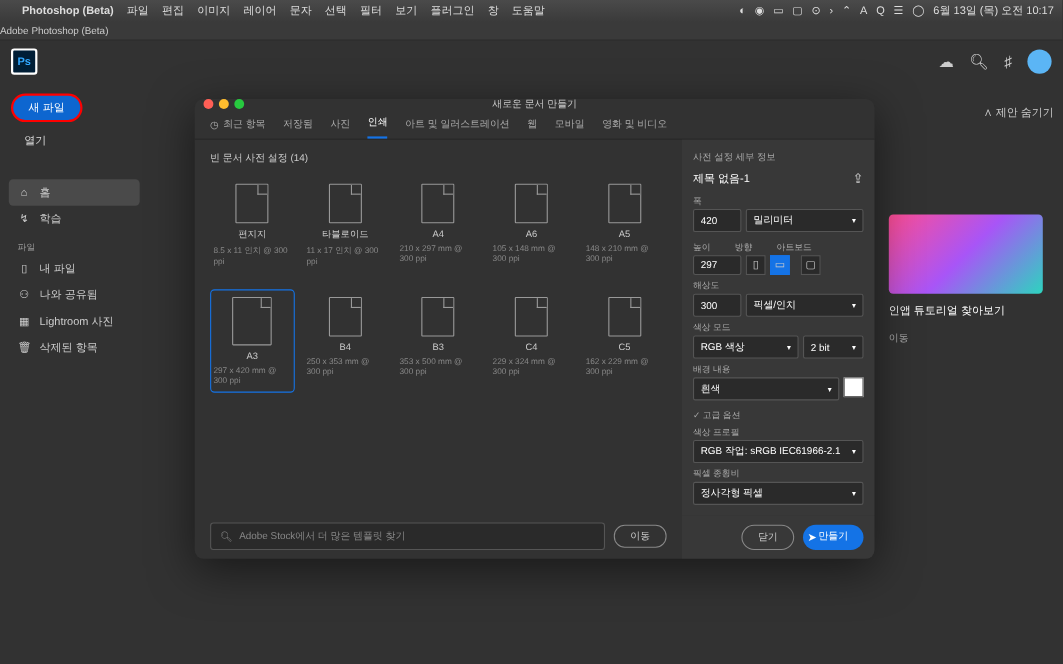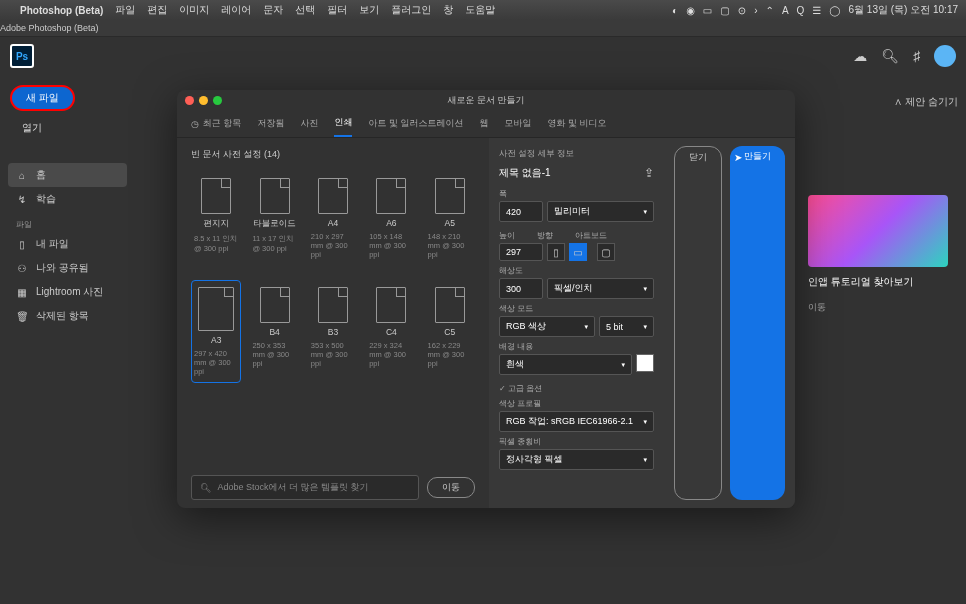--- a/index.html
+++ b/index.html
@@ -261,21 +261,21 @@
           </div>
       </div>
       <div class="modal-footer-left">
         <div class="stock-search">
           <span>🔍︎</span>
           <span>Adobe Stock에서 더 많은 템플릿 찾기</span>
         </div>
         <div class="go-btn">이동</div>
       </div>
     </div>
-    <div style="display:flex;flex-direction:row">
+    <div style="display:flex;flex-direction:column">
       <div class="settings-panel" style="flex:1">
         <div class="settings-header">사전 설정 세부 정보</div>
         <div class="title-row">
           <span class="title-input-label">제목 없음-1</span>
           <span class="export-icon">⇪</span>
         </div>
         <div class="field-label">폭</div>
         <div class="field-row">
           <input class="num-input" value="420" style="">
           <div class="select">
@@ -304,21 +304,21 @@
               <span class="select-arrow">▾</span>
             </div>
         </div>
         <div class="field-label">색상 모드</div>
         <div class="field-row">
           <div class="select" style="flex:2">
               <span>RGB 색상</span>
               <span class="select-arrow">▾</span>
             </div>
           <div class="select" style="flex:1">
-              <span>5 bit</span>
+              <span>2 bit</span>
               <span class="select-arrow">▾</span>
             </div>
         </div>
         <div class="field-label">배경 내용</div>
         <div class="field-row">
           <div class="select">
               <span>흰색</span>
               <span class="select-arrow">▾</span>
             </div>
           <div class="color-swatch"></div>

